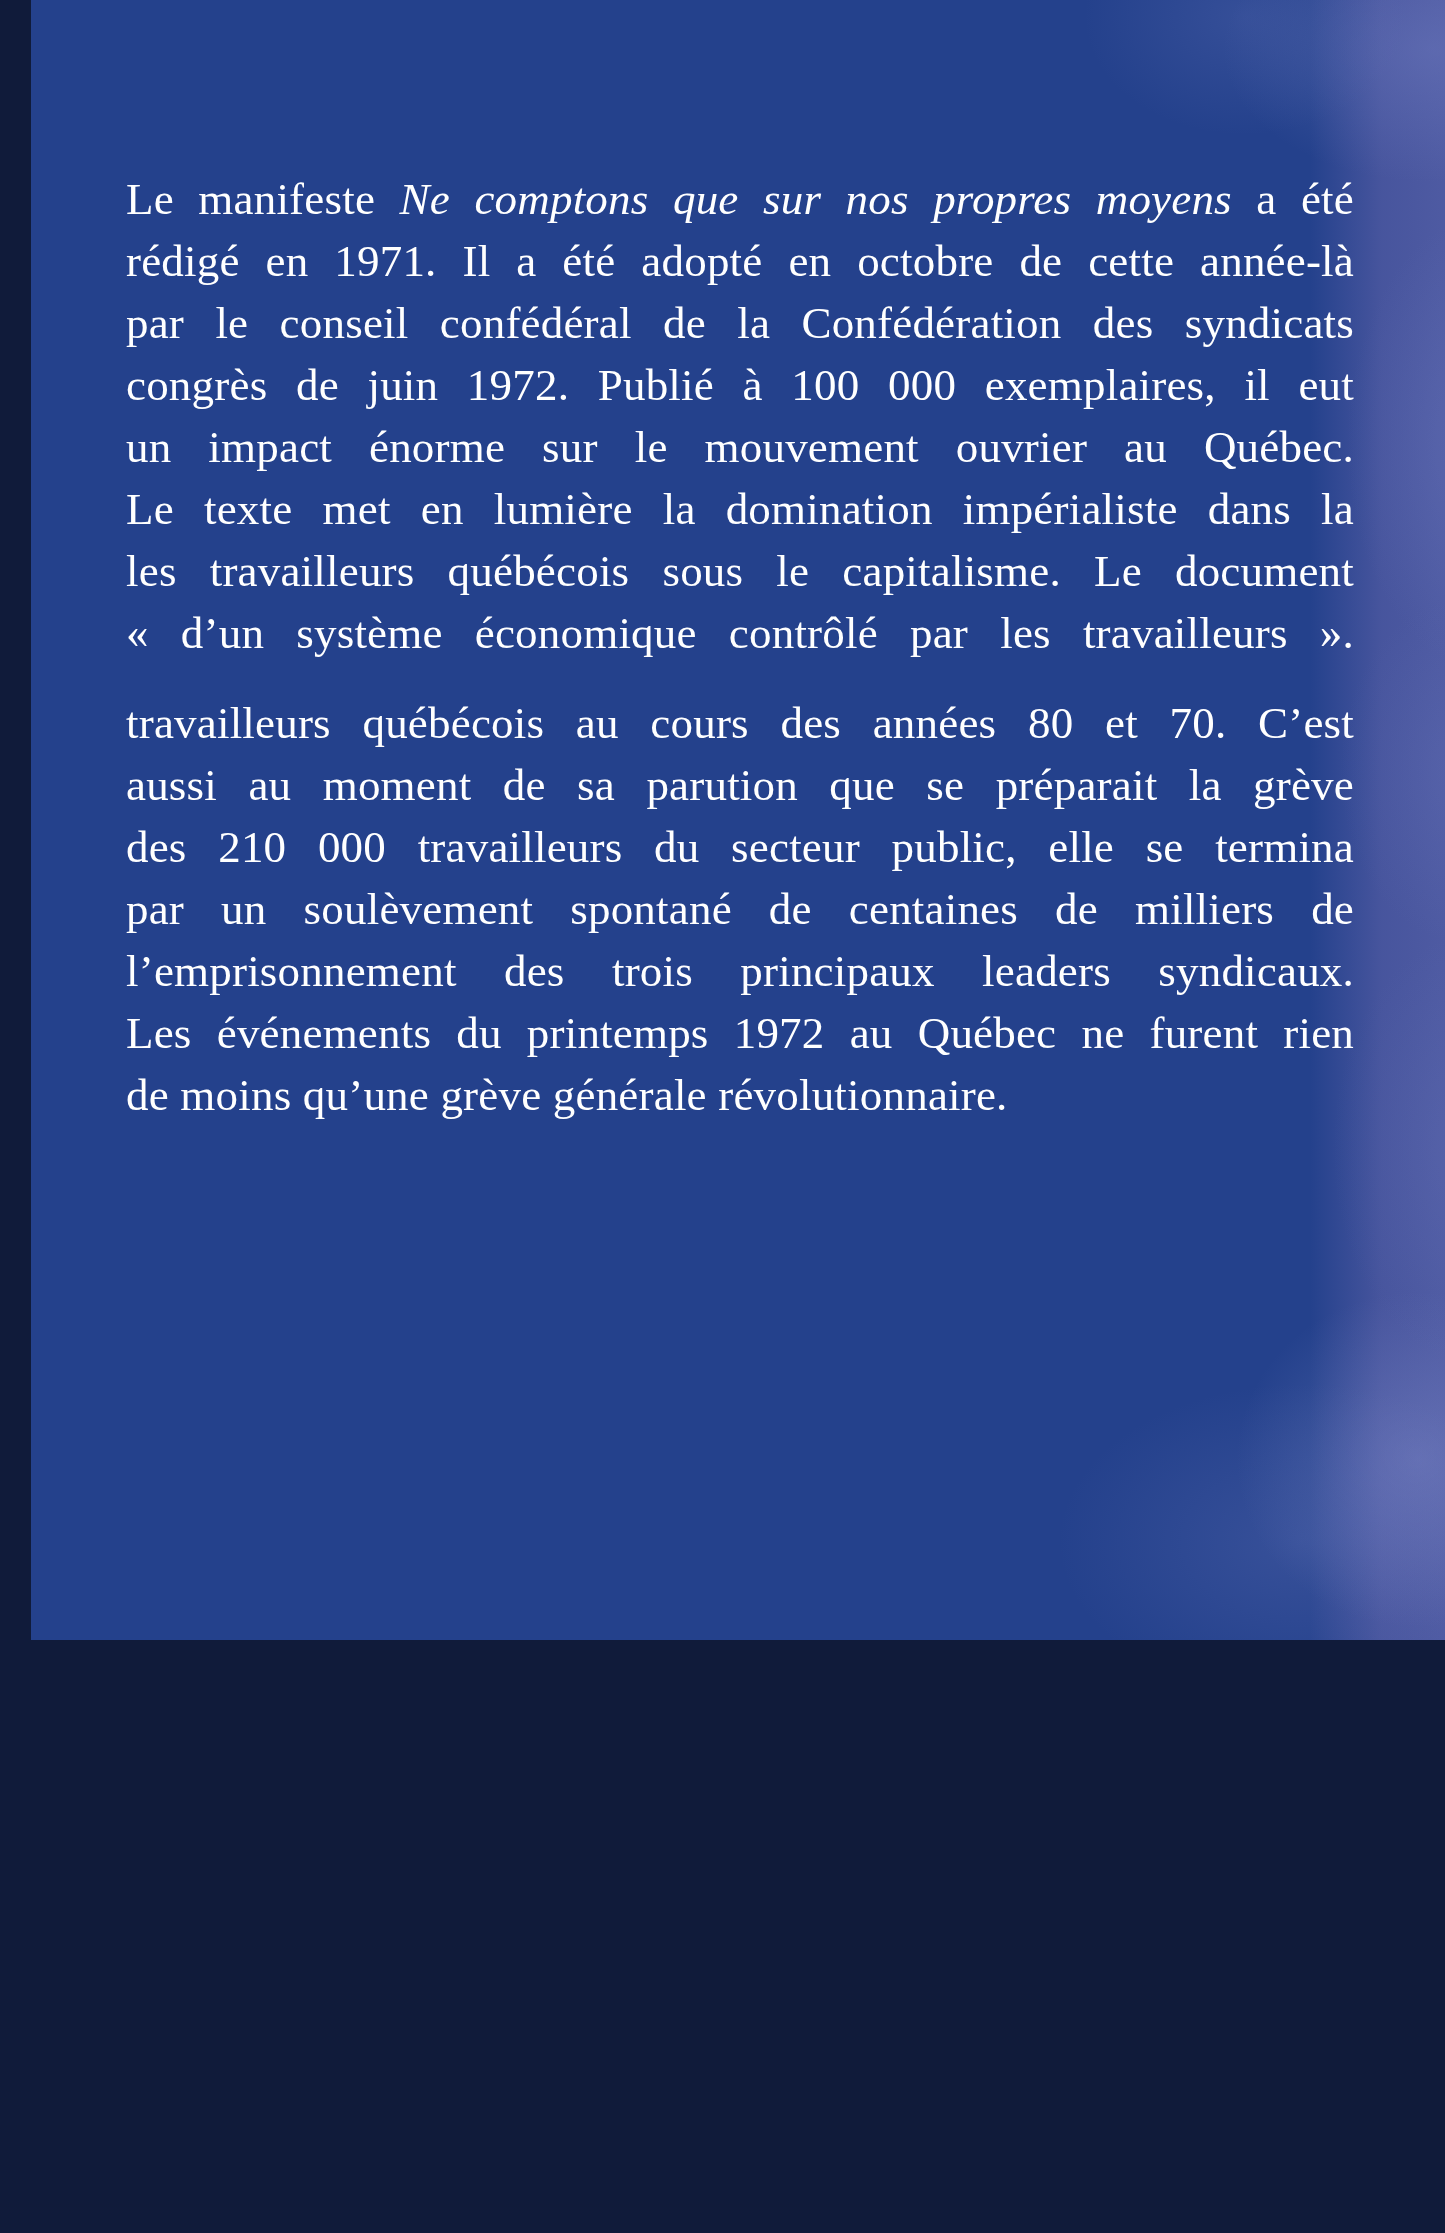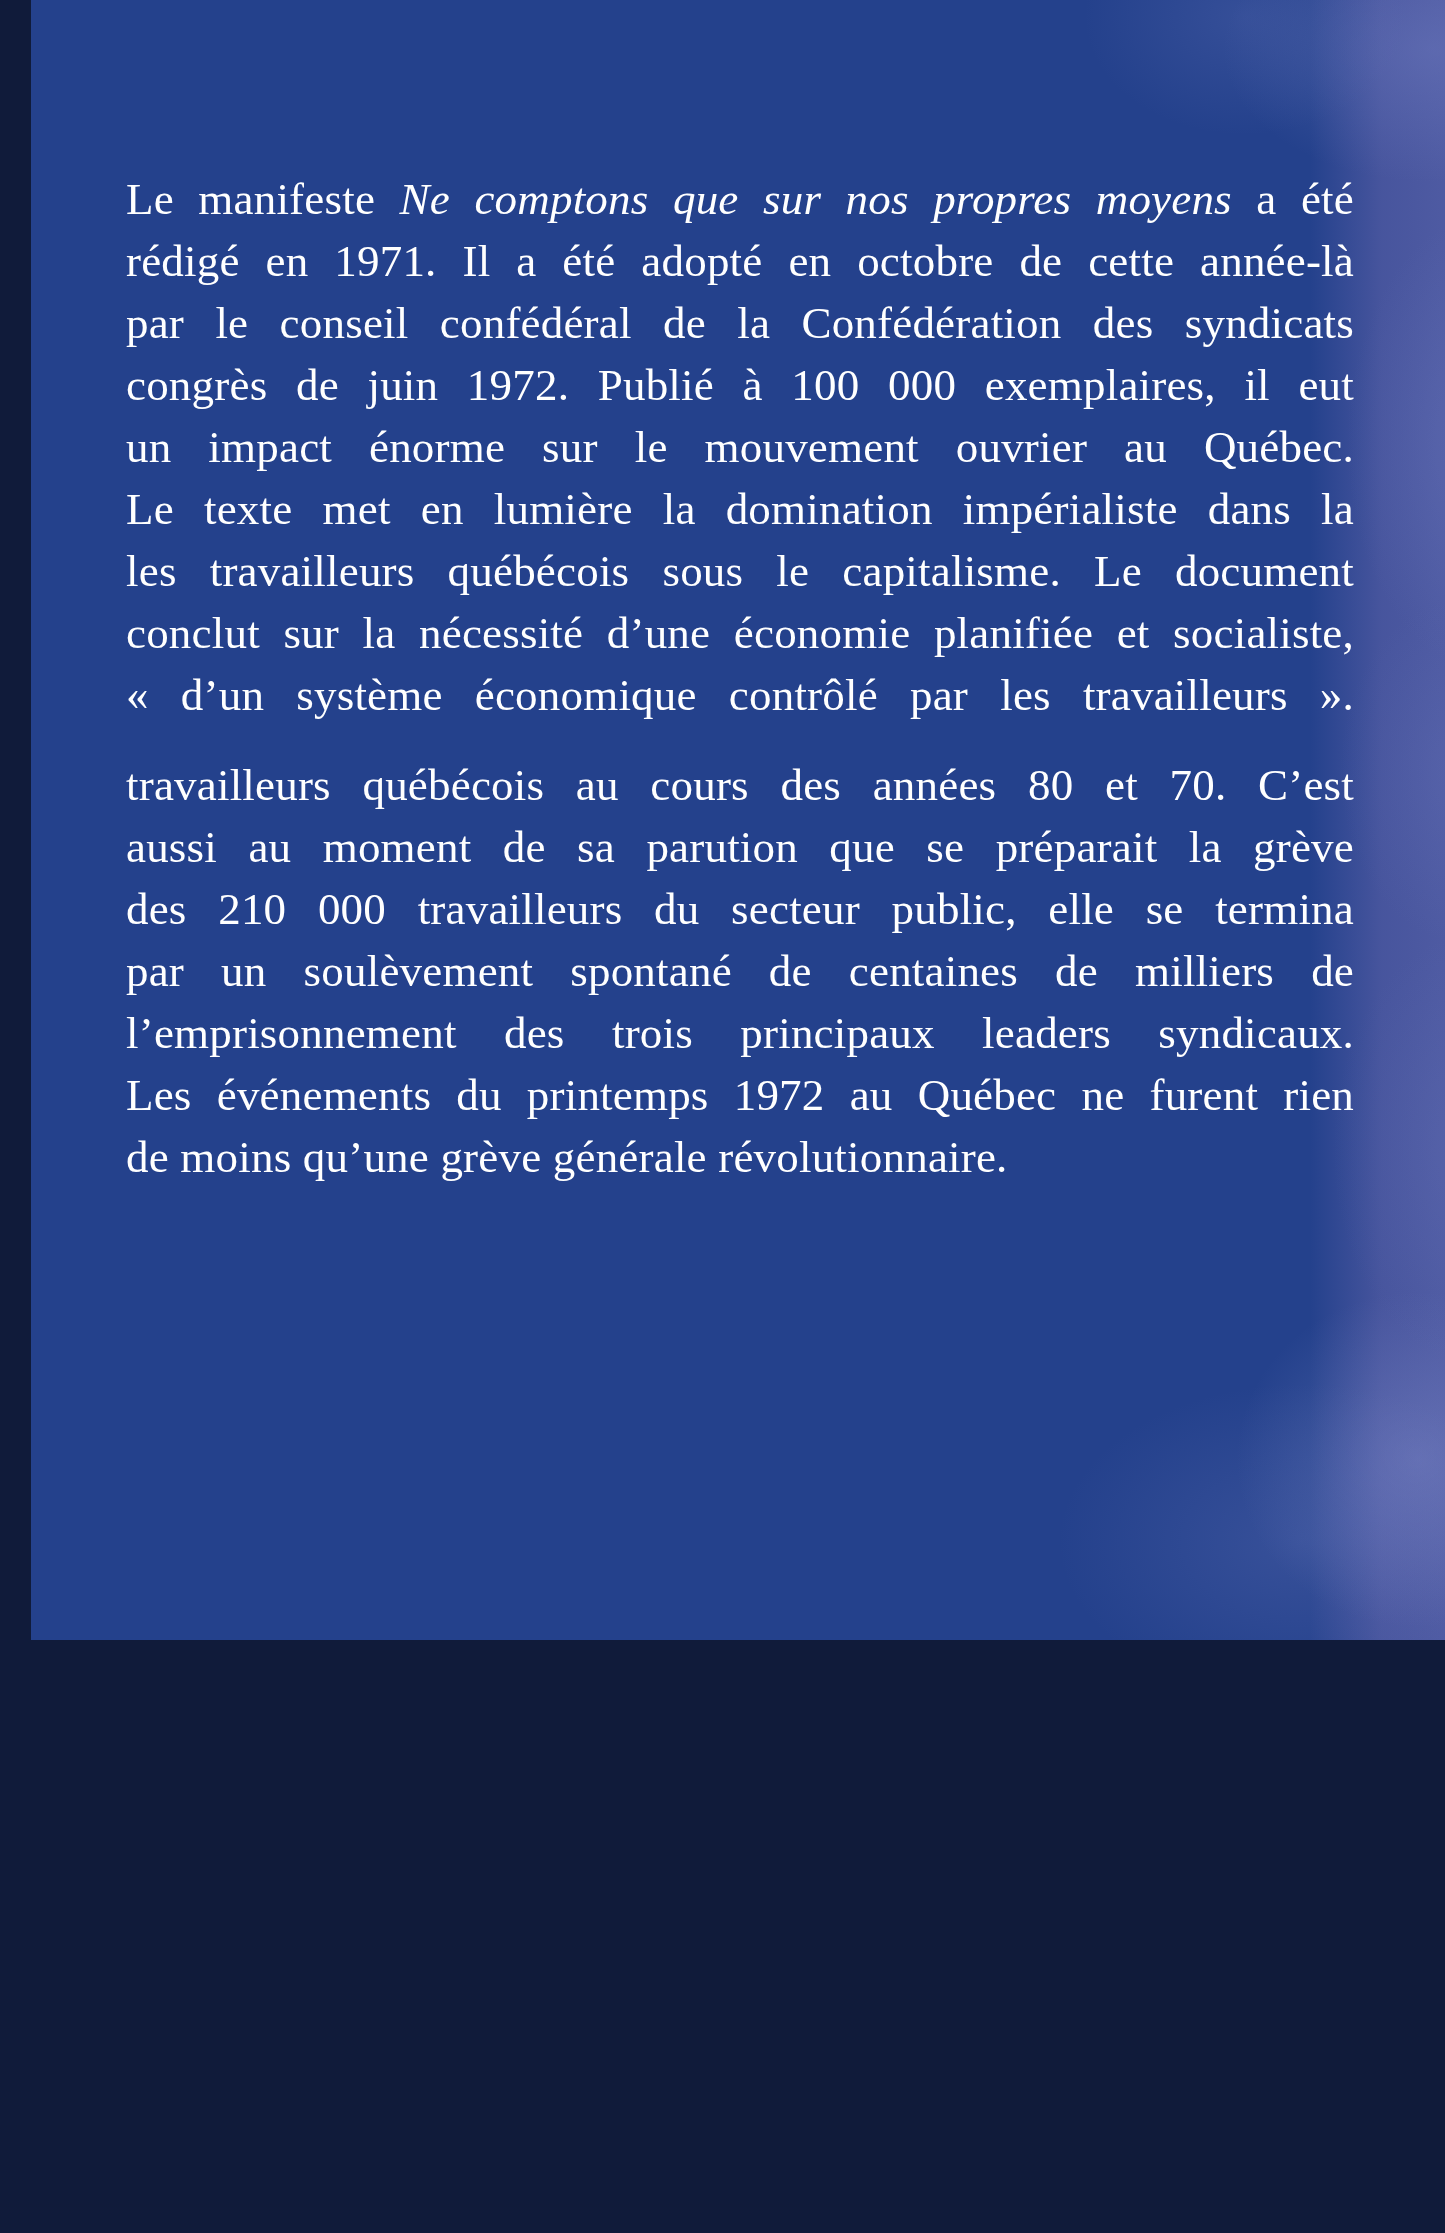--- a/index.html
+++ b/index.html
@@ -63,21 +63,20 @@
 
   <div class="text-block">
     <div class="paragraph">
         <div class="line"><span>Le manifeste </span><span class="italic">Ne comptons que sur nos propres moyens</span><span> a été</span></div>
         <div class="line"><span>rédigé en 1971. Il a été adopté en octobre de cette année-là</span></div>
         <div class="line"><span>par le conseil confédéral de la Confédération des syndicats</span></div>
         <div class="line"><span>congrès de juin 1972. Publié à 100 000 exemplaires, il eut</span></div>
         <div class="line"><span>un impact énorme sur le mouvement ouvrier au Québec.</span></div>
         <div class="line"><span>Le texte met en lumière la domination impérialiste dans la</span></div>
         <div class="line"><span>les travailleurs québécois sous le capitalisme. Le document</span></div>
-        <div class="line"><span>conclut sur la nécessité d’une économie planifiée et socialiste,</span></div>
         <div class="line"><span>« d’un système économique contrôlé par les travailleurs ».</span></div>
       </div>
     <div class="paragraph">
         <div class="line"><span>travailleurs québécois au cours des années 80 et 70. C’est</span></div>
         <div class="line"><span>aussi au moment de sa parution que se préparait la grève</span></div>
         <div class="line"><span>des 210 000 travailleurs du secteur public, elle se termina</span></div>
         <div class="line"><span>par un soulèvement spontané de centaines de milliers de</span></div>
         <div class="line"><span>l’emprisonnement des trois principaux leaders syndicaux.</span></div>
         <div class="line"><span>Les événements du printemps 1972 au Québec ne furent rien</span></div>
         <div class="line last-line"><span>de moins qu’une grève générale révolutionnaire.</span></div>

